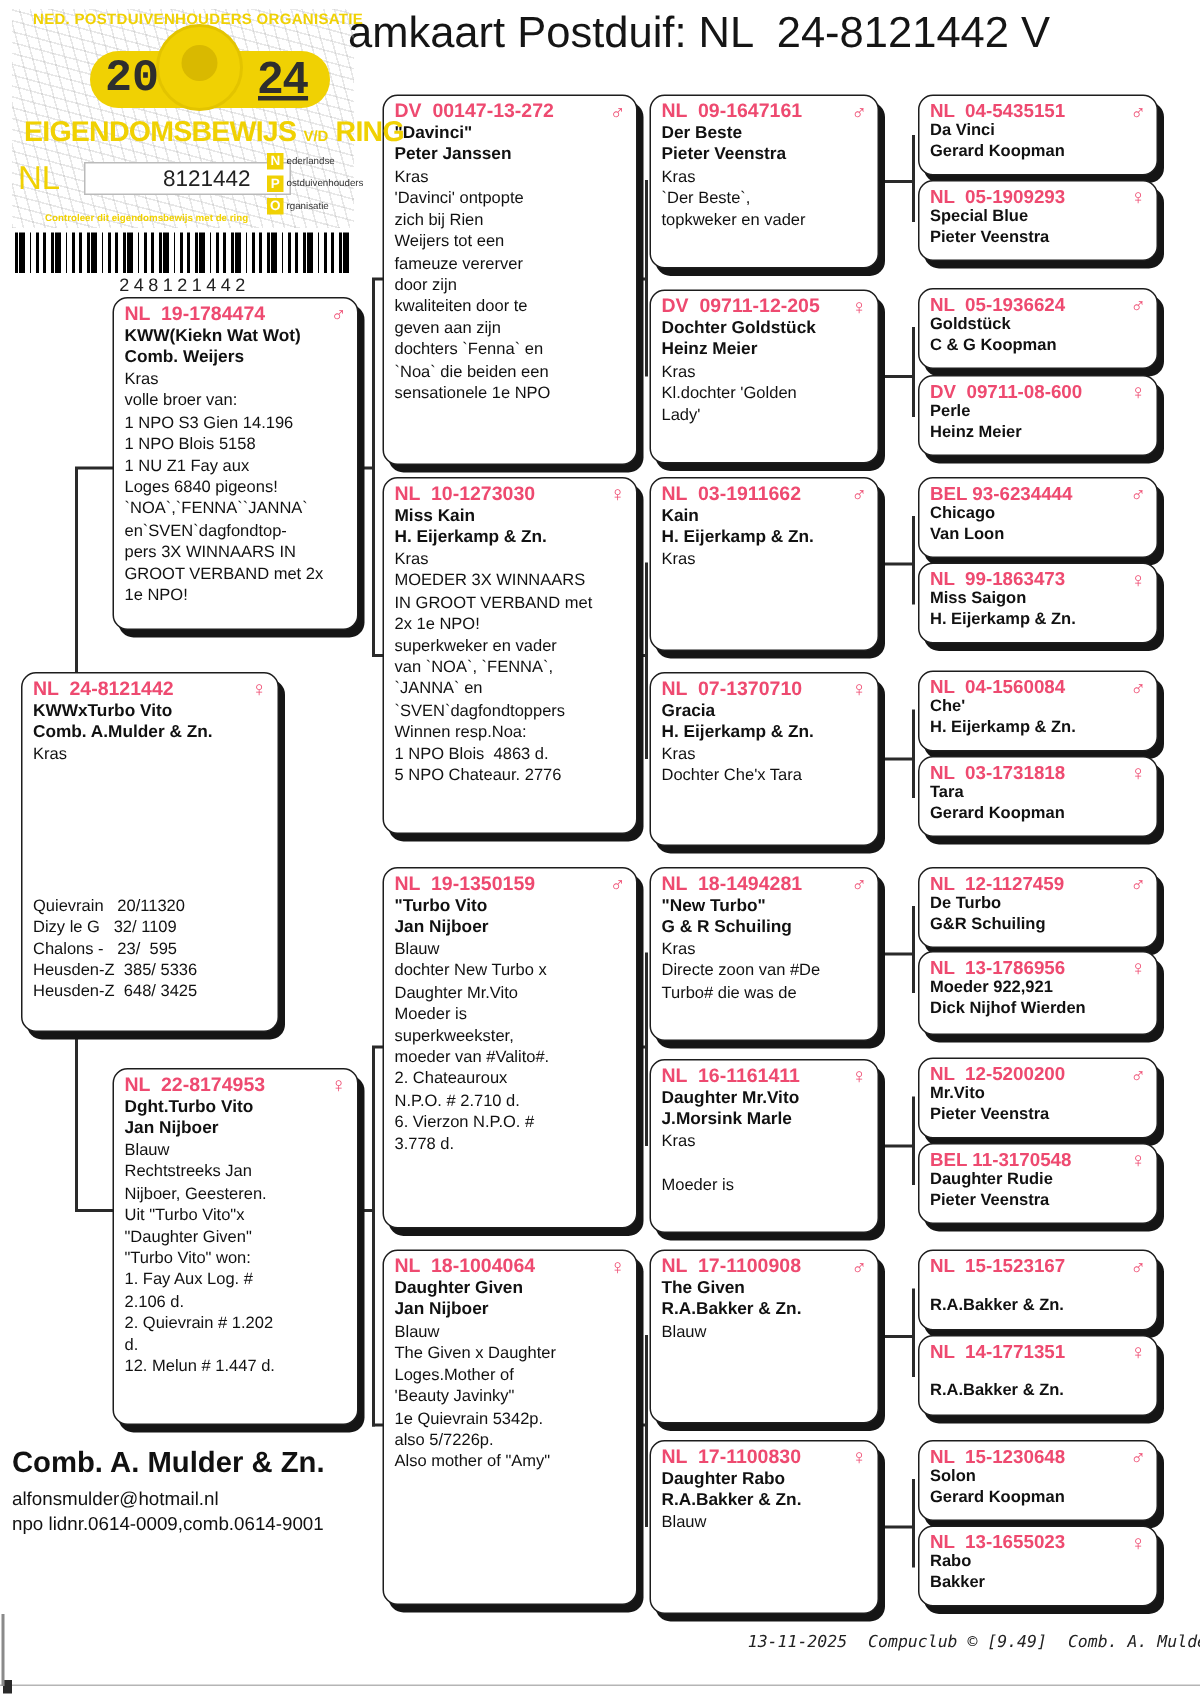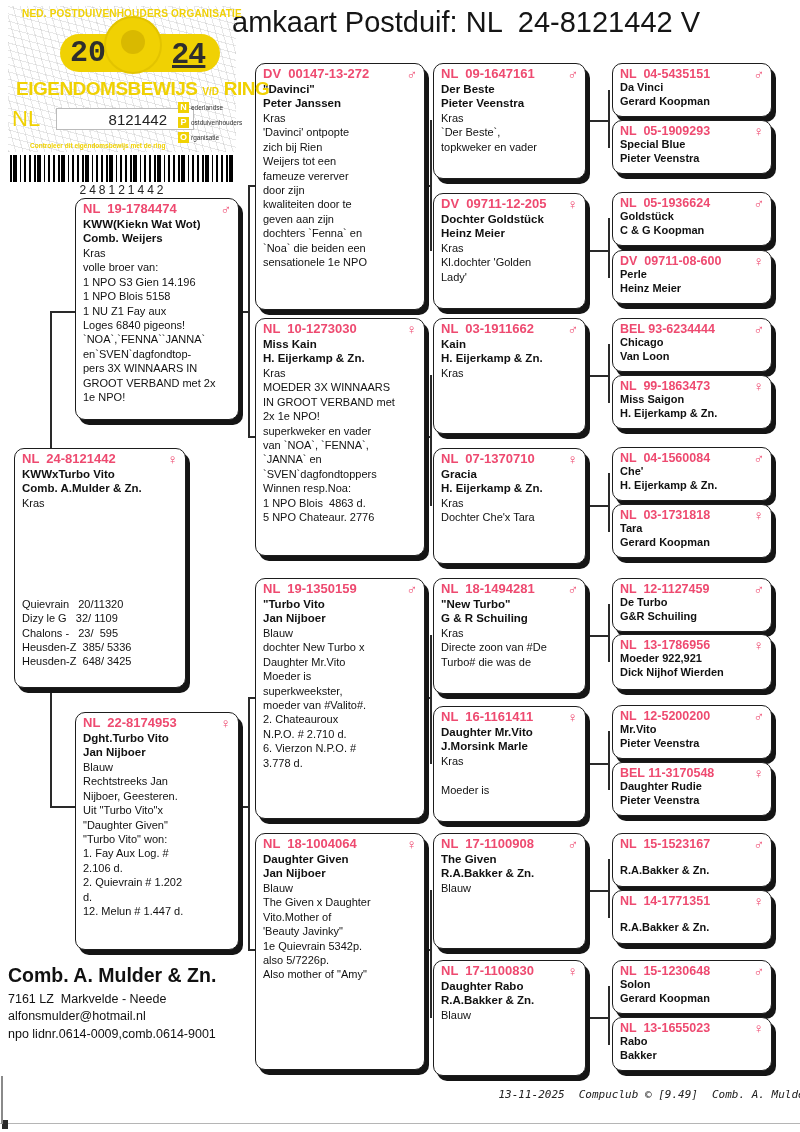--- a/index.html
+++ b/index.html
@@ -243,21 +243,21 @@
         <div>3.778 d.</div>
       </div>
   </div>
   <div class="pbox" style="left:255px;top:833px;width:170px;height:237px">
     <div class="bhead"><span>NL  18-1004064</span><span class="bsex">♀</span></div>
     <div class="bname">Daughter Given</div>
     <div class="bloft">Jan Nijboer</div>
     <div class="bbody">
         <div>Blauw</div>
         <div>The Given x Daughter</div>
-        <div>Vito.Mother of</div>
+        <div>Loges.Mother of</div>
         <div>'Beauty Javinky"</div>
         <div>1e Quievrain 5342p.</div>
         <div>also 5/7226p.</div>
         <div>Also mother of "Amy"</div>
       </div>
   </div>
 
   <div class="pbox" style="left:433px;top:63px;width:153px;height:116px">
     <div class="bhead"><span>NL  09-1647161</span><span class="bsex">♂</span></div>
     <div class="bname">Der Beste</div>
@@ -409,21 +409,20 @@
   </div>
   <div class="pbox sm" style="left:612px;top:1017px;width:160px;height:54px">
     <div class="bhead"><span>NL  13-1655023</span><span class="bsex">♀</span></div>
     <div class="bname">Rabo</div>
     <div class="bloft">Bakker</div>
   </div>
 
   <div class="owner">
     <div class="owner-name">Comb. A. Mulder &amp; Zn.</div>
     <div class="owner-lines">
-        <div>7161 LZ  Markvelde - Neede</div>
         <div>alfonsmulder@hotmail.nl</div>
         <div>npo lidnr.0614-0009,comb.0614-9001</div>
       </div>
   </div>
 
   <div class="footer">
     <span>13-11-2025</span><span>Compuclub © [9.49]</span><span>Comb. A. Mulder &amp; Zn.</span>
   </div>
 
   <div class="scan-edge"></div>

